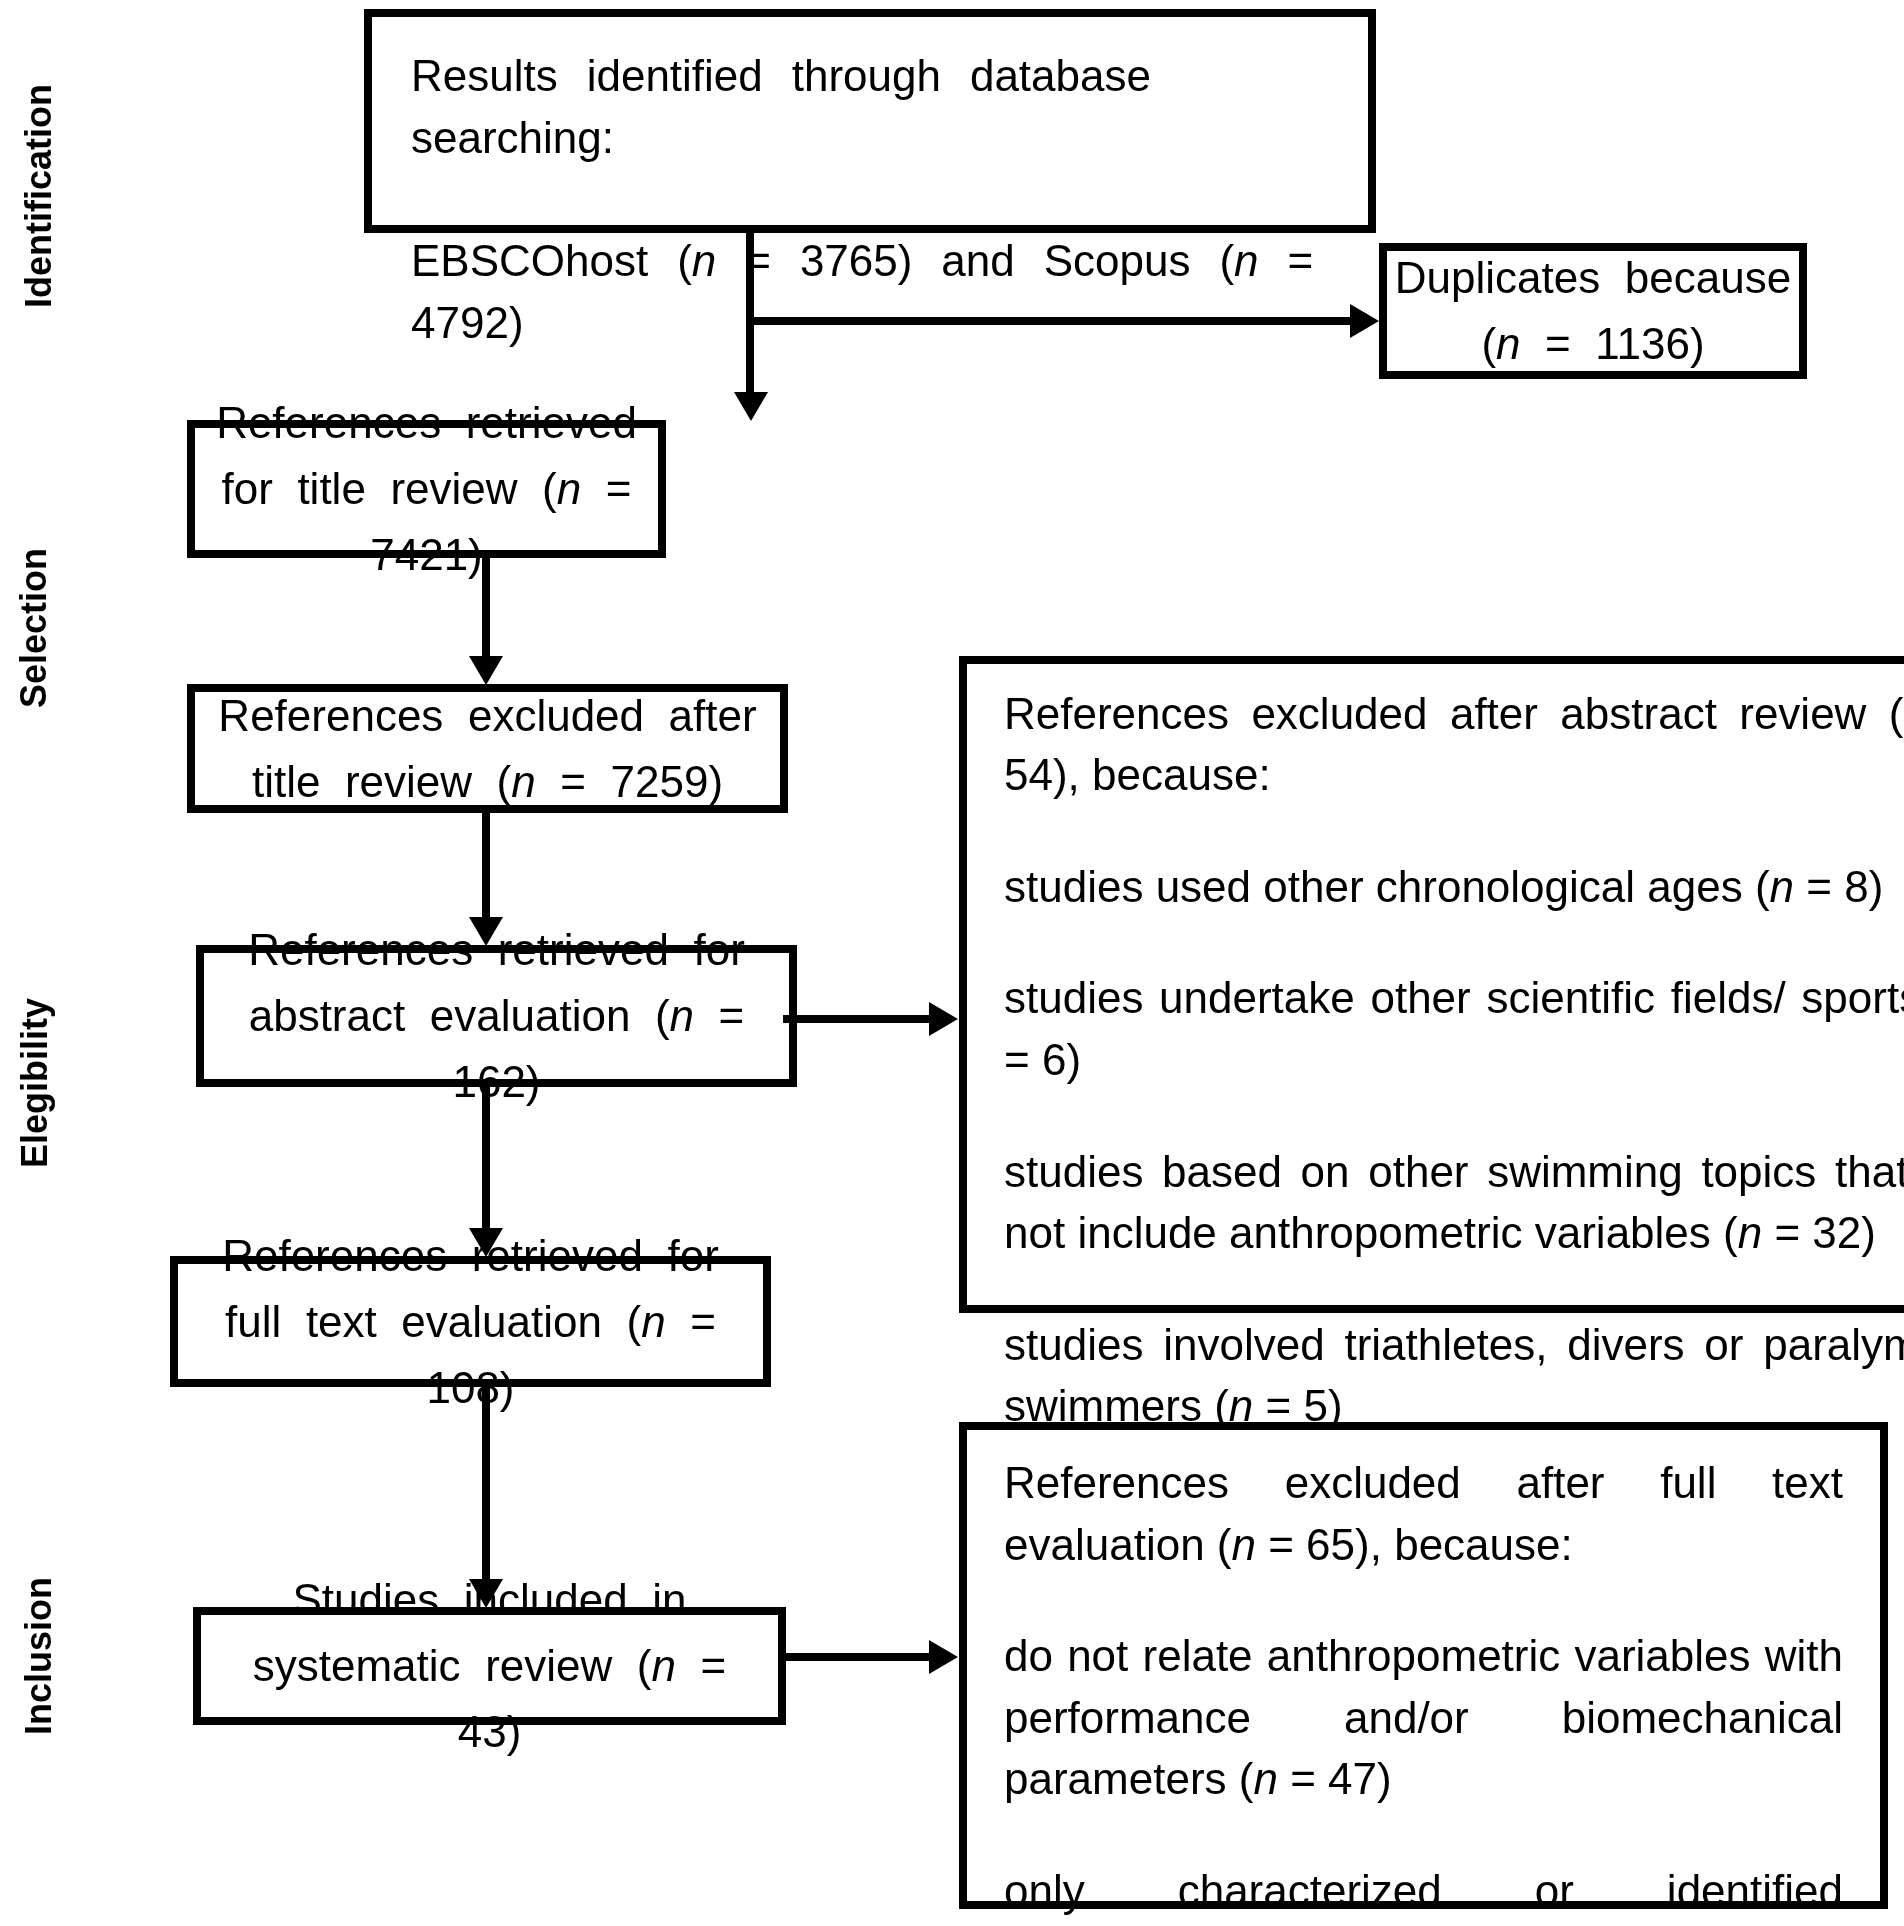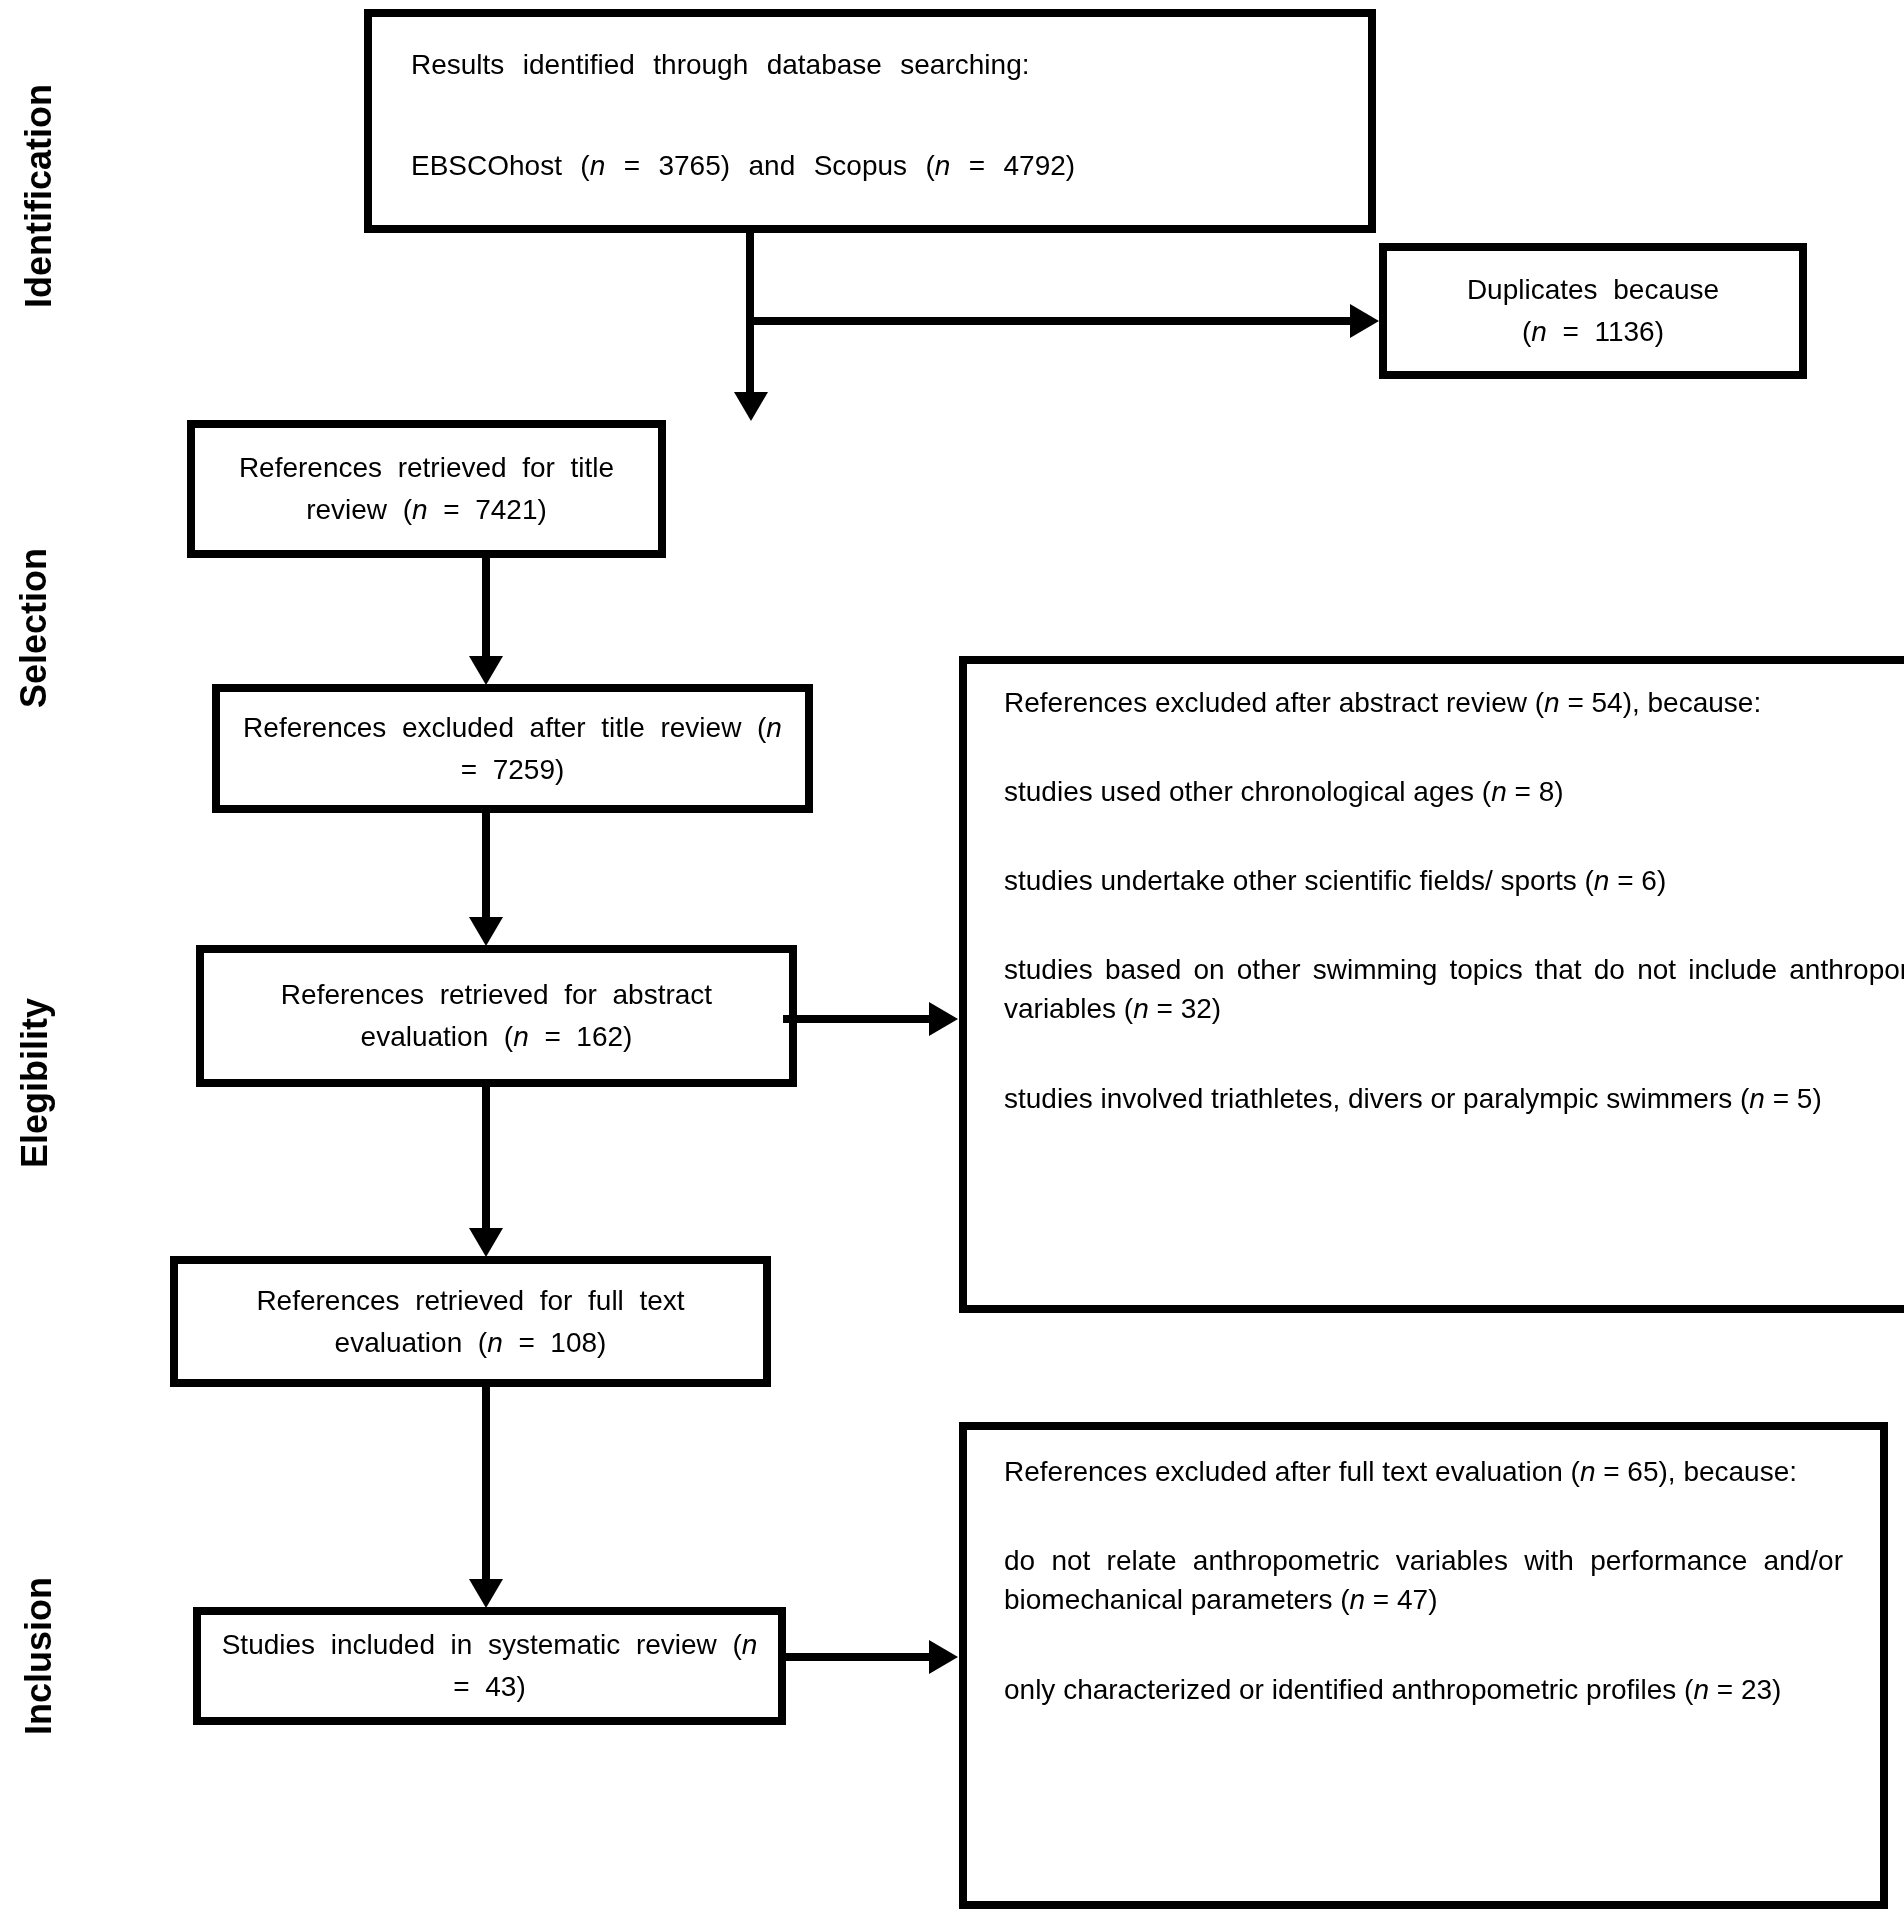--- a/index.html
+++ b/index.html
@@ -3,21 +3,21 @@
 <meta charset="utf-8">
 <style>
   html,body { margin:0; padding:0; background:#ffffff; }
   .canvas {
     position:relative; width:1904px; height:1926px; background:#ffffff;
     font-family:"Liberation Sans","DejaVu Sans",sans-serif; color:#000;
     overflow:hidden;
   }
   .box {
     position:absolute; background:#fff; border:8px solid #000a06; border-color:#000;
-    box-sizing:border-box; font-size:28px; line-height:1.5; color:#000;
+    box-sizing:border-box; font-size:44px; line-height:1.5; color:#000;
   }
   .center-box { display:flex; align-items:center; justify-content:center; text-align:center; }
   .center-box .inner { width:100%; }
   .center-box p { margin:0 auto; word-spacing:0.28em; }
   .mw900 p { max-width:560px; }
   .mw820 p { max-width:510px; }
   .left-box { padding:18.7px 37px; text-align:left; }
   .left-box p { margin:0; text-align:justify; line-height:1.4; }
   .left-box p + p { margin-top:50px; }
   .top-box { padding:28px 39px; }
@@ -61,21 +61,21 @@
       <p>(<i>n</i> = 1136)</p>
     </div>
   </div>
 
   <div class="box center-box mw900" style="left:187px; top:420px; width:479px; height:138px;">
     <div class="inner">
       <p>References retrieved for title review (<i>n</i> = 7421)</p>
     </div>
   </div>
 
-  <div class="box center-box mw900" style="left:187px; top:684px; width:601px; height:129px;margin-left:25px;">
+  <div class="box center-box mw900" style="left:187px; top:684px; width:601px; height:129px;">
     <div class="inner">
       <p>References excluded after title review (<i>n</i> = 7259)</p>
     </div>
   </div>
 
   <div class="box center-box mw820" style="left:196px; top:945px; width:601px; height:142px;">
     <div class="inner">
       <p>References retrieved for abstract evaluation (<i>n</i> = 162)</p>
     </div>
   </div>

